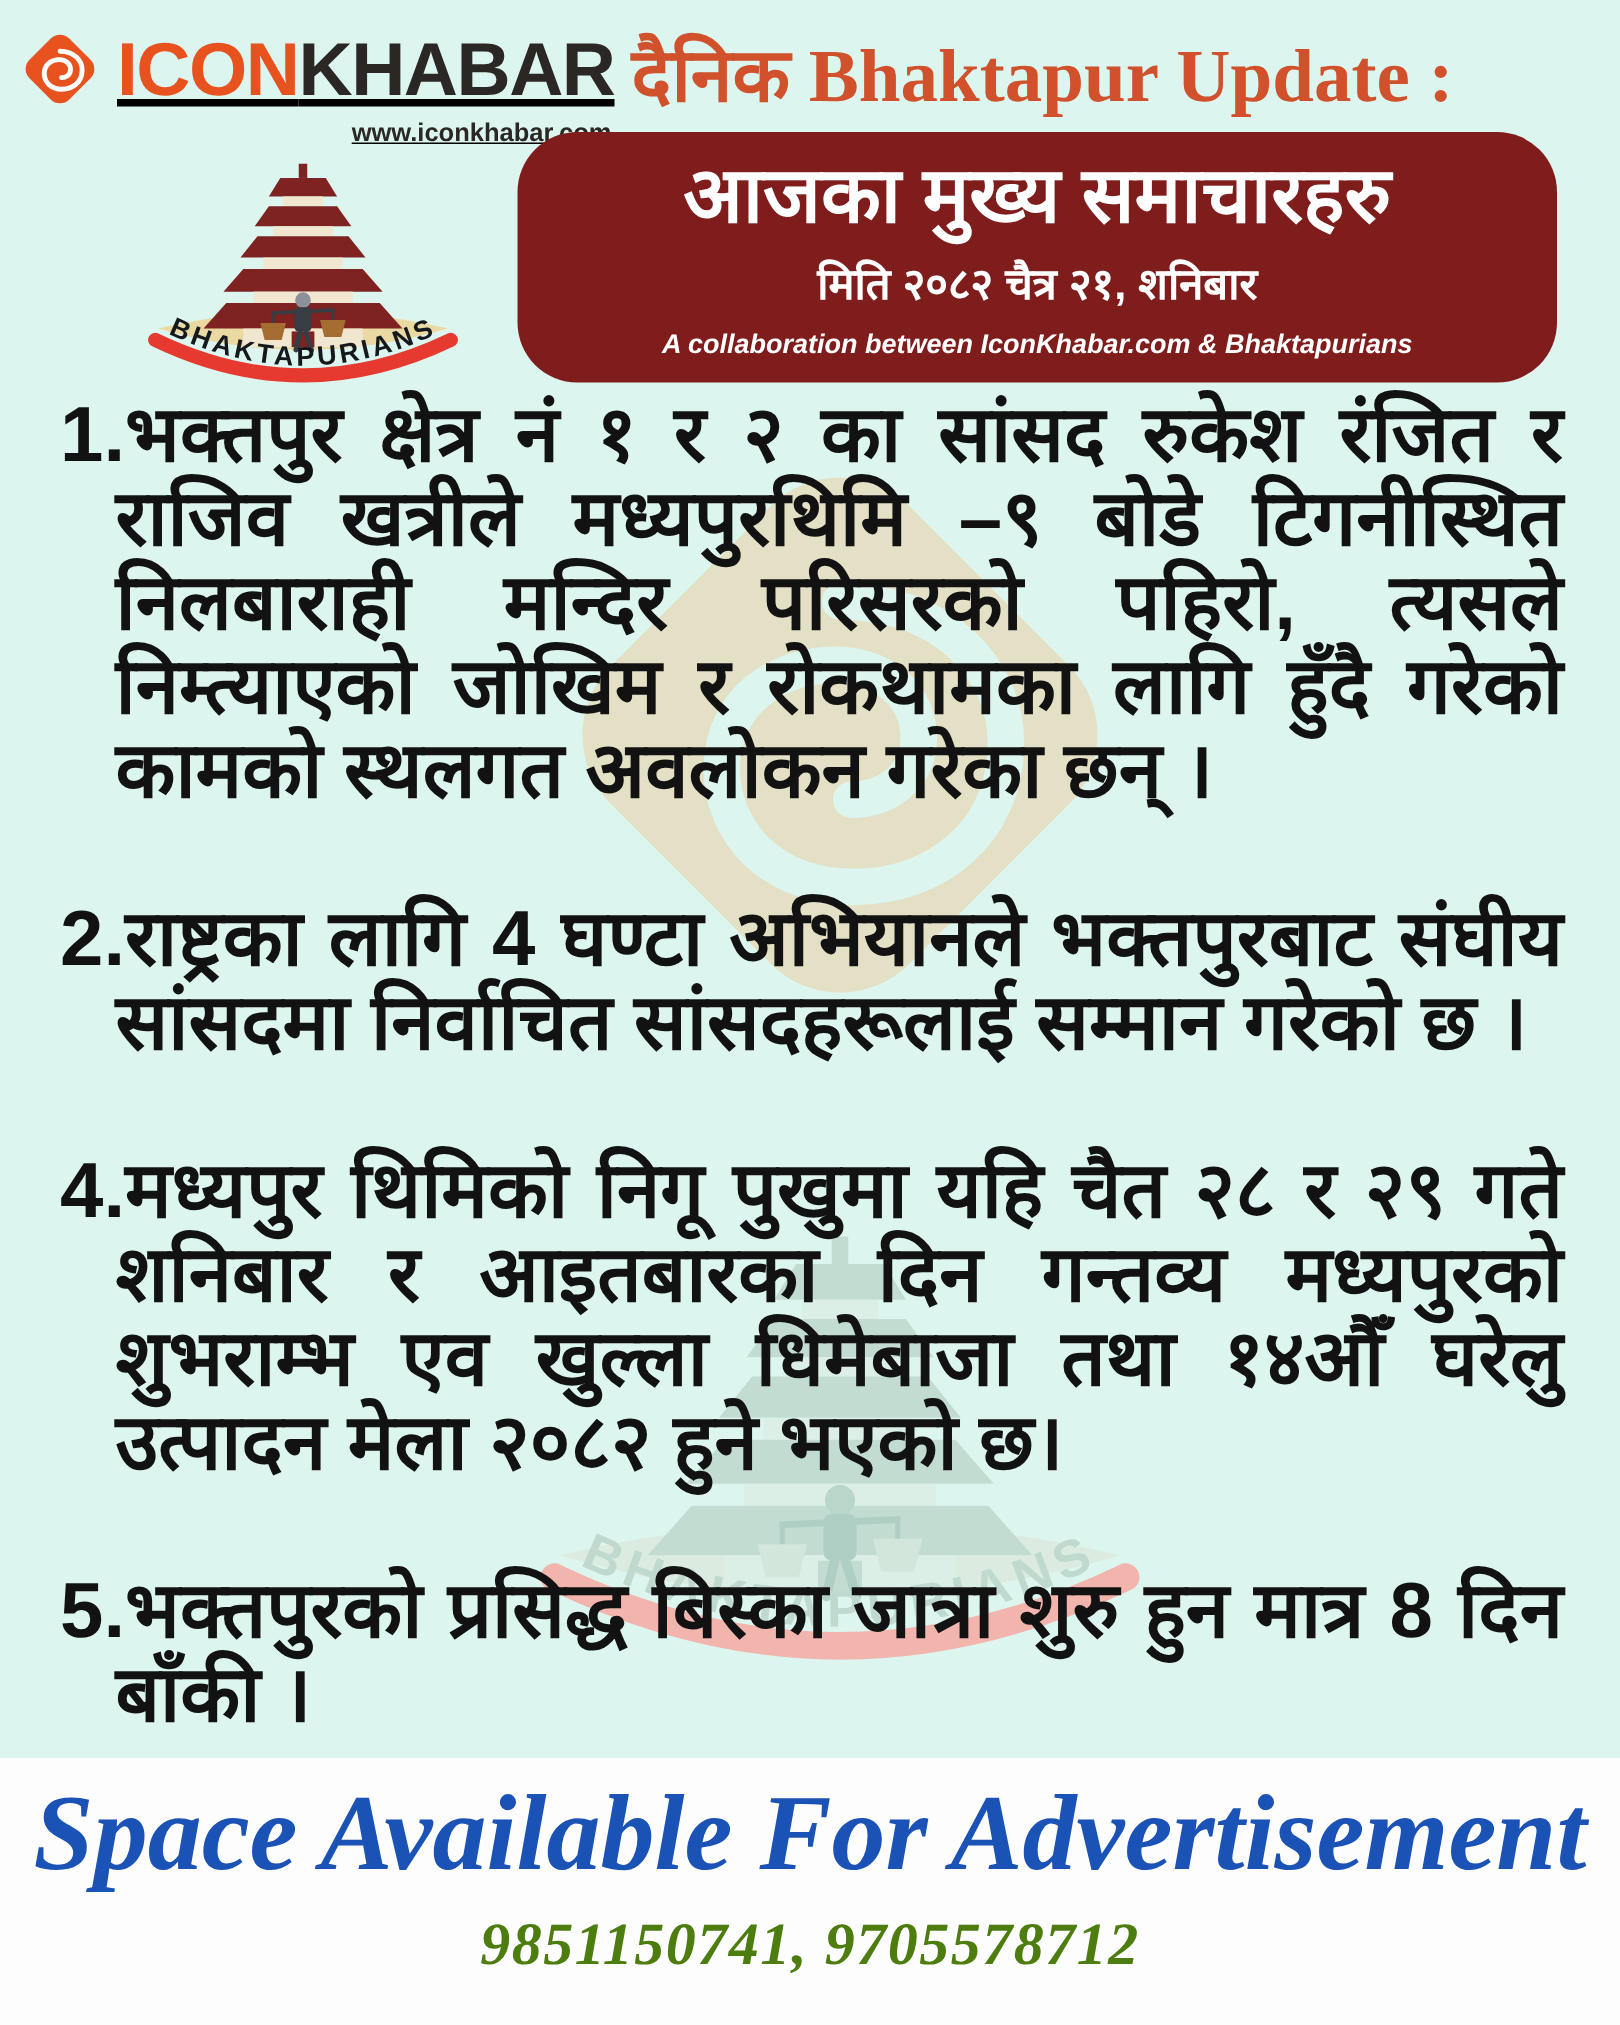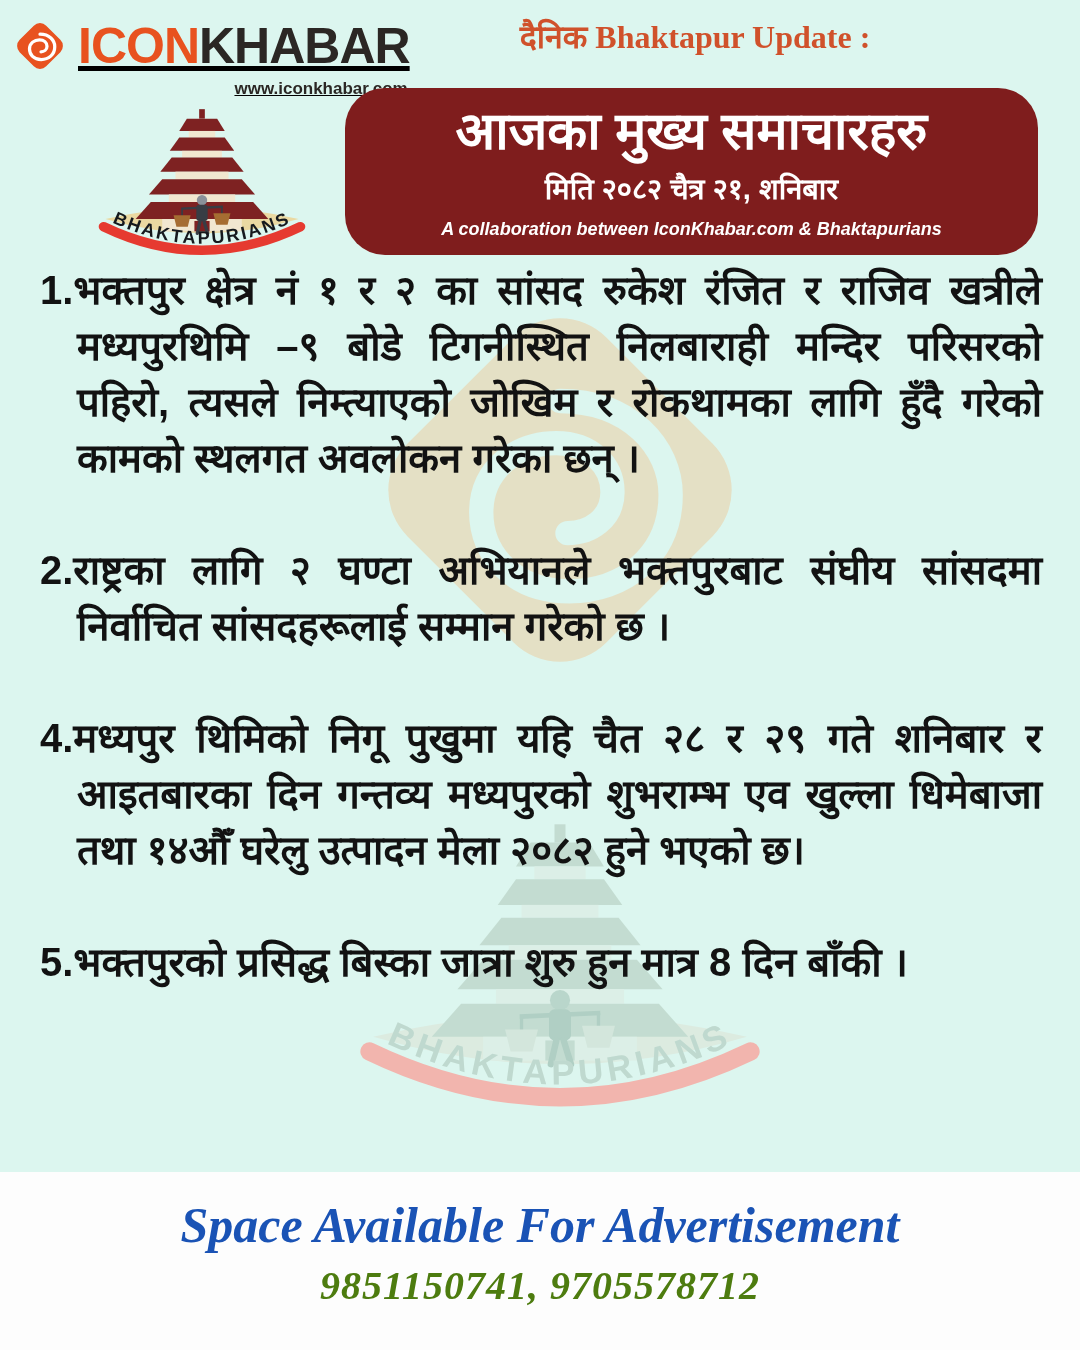--- a/index.html
+++ b/index.html
@@ -17,44 +17,44 @@
   
   .brand { position:absolute; left:10px; top:16px;text-decoration:underline; }
   .brand-row { display:flex; align-items:center; gap:8px; }
   .ik-icon { width:60px; height:60px; color:#e8521f; }
   .brand-name { font-size:50px; font-weight:800; letter-spacing:-1px; color:#2b2724; line-height:1; }
   .brand-part1 { color:#e8521f; }
   .brand-url { text-align:right; font-size:17px; font-weight:700; color:#2b2724; margin-top:3px; padding-right:2px; }
 
   
   .daily-title { position:absolute; left:350px; top:14px; width:690px; text-align:center;
-    font-family:"Liberation Serif", serif; font-weight:700; font-size:32px; color:#d0512b; white-space:nowrap; }
+    font-family:"Liberation Serif", serif; font-weight:700; font-size:50px; color:#d0512b; white-space:nowrap; }
 
   
   .banner { position:absolute; left:345px; top:88px; width:693px; height:167px; background:#7f1d1d;
     border-radius:40px; display:flex; flex-direction:column; align-items:center; justify-content:center;
     color:#ffffff; text-align:center; }
   .banner-heading { font-size:52px; font-weight:800; line-height:1.1; }
   .banner-date { font-size:29px; font-weight:700; margin-top:8px; }
   .banner-collab { font-size:18px; font-weight:700; font-style:italic; margin-top:12px; }
 
   
   .bhk-logo { position:absolute; left:88px; top:94px; width:228px; height:180px;
     --mound:#ead9a2; --roof:#7e2222; --wall:#f1e7d0; --fig:#8a9199; --fig2:#383d44;
     --basket:#a56d32; --arc:#e63a30; --text:#15191d; }
 
   
   .news-list { position:absolute; left:40px; right:38px; top:262px; }
-  .news-item { font-size:40px; line-height:56px; font-weight:600; color:#121212;
+  .news-item { font-size:52px; line-height:56px; font-weight:600; color:#121212;
     text-align:justify; padding-left:37px; text-indent:-37px; margin-bottom:56px; }
 
   
   .footer { position:absolute; left:0; top:1172px; width:1080px; height:178px; background:#fdfdfd; text-align:center; }
-  .ad-title { margin-top:24px; font-family:"Liberation Serif", serif; font-style:italic; font-weight:700;
-    font-size:50px; color:#1a53b5; }
+  .ad-title { margin-top:9px; font-family:"Liberation Serif", serif; font-style:italic; font-weight:700;
+    font-size:72px; color:#1a53b5; }
   .ad-phones { margin-top:8px; font-family:"Liberation Serif", serif; font-style:italic; font-weight:700;
     font-size:40px; color:#4d7c0f; letter-spacing:1px; }
 
   svg text { font-family:"Liberation Sans", sans-serif; }
 </style>
 </head>
 <body>
 
 <div class="page">
 
@@ -118,21 +118,21 @@
     <div class="banner-date">मिति २०८२ चैत्र २१, शनिबार</div>
     <div class="banner-collab">A collaboration between IconKhabar.com &amp; Bhaktapurians</div>
   </div>
 
   <svg class="bhk-logo" viewBox="0 0 240 190">
     <use href="#bhk-logo-def"></use>
   </svg>
 
   <main class="news-list">
     <p class="news-item"><span>1.</span><span>भक्तपुर क्षेत्र नं १ र २ का सांसद रुकेश रंजित र राजिव खत्रीले मध्यपुरथिमि –९ बोडे टिगनीस्थित निलबाराही मन्दिर परिसरको पहिरो, त्यसले निम्त्याएको जोखिम र रोकथामका लागि हुँदै गरेको कामको स्थलगत अवलोकन गरेका छन् ।</span></p>
-    <p class="news-item"><span>2.</span><span>राष्ट्रका लागि २ घण्टा अभियानले भक्तपुरबाट संघीय सांसदमा निर्वाचित सांसदहरूलाई सम्मान गरेको छ ।</span></p>
+    <p class="news-item"><span>2.</span><span>राष्ट्रका लागि 4 घण्टा अभियानले भक्तपुरबाट संघीय सांसदमा निर्वाचित सांसदहरूलाई सम्मान गरेको छ ।</span></p>
     <p class="news-item"><span>4.</span><span>मध्यपुर थिमिको निगू पुखुमा यहि चैत २८ र २९ गते शनिबार र आइतबारका दिन गन्तव्य मध्यपुरको शुभराम्भ एव खुल्ला धिमेबाजा तथा १४औँ घरेलु उत्पादन मेला २०८२ हुने भएको छ।</span></p>
     <p class="news-item"><span>5.</span><span>भक्तपुरको प्रसिद्ध बिस्का जात्रा शुरु हुन मात्र 8 दिन बाँकी ।</span></p>
   </main>
 
   <footer class="footer">
     <div class="ad-title">Space Available For Advertisement</div>
     <div class="ad-phones">9851150741, 9705578712</div>
   </footer>
 
 </div>

